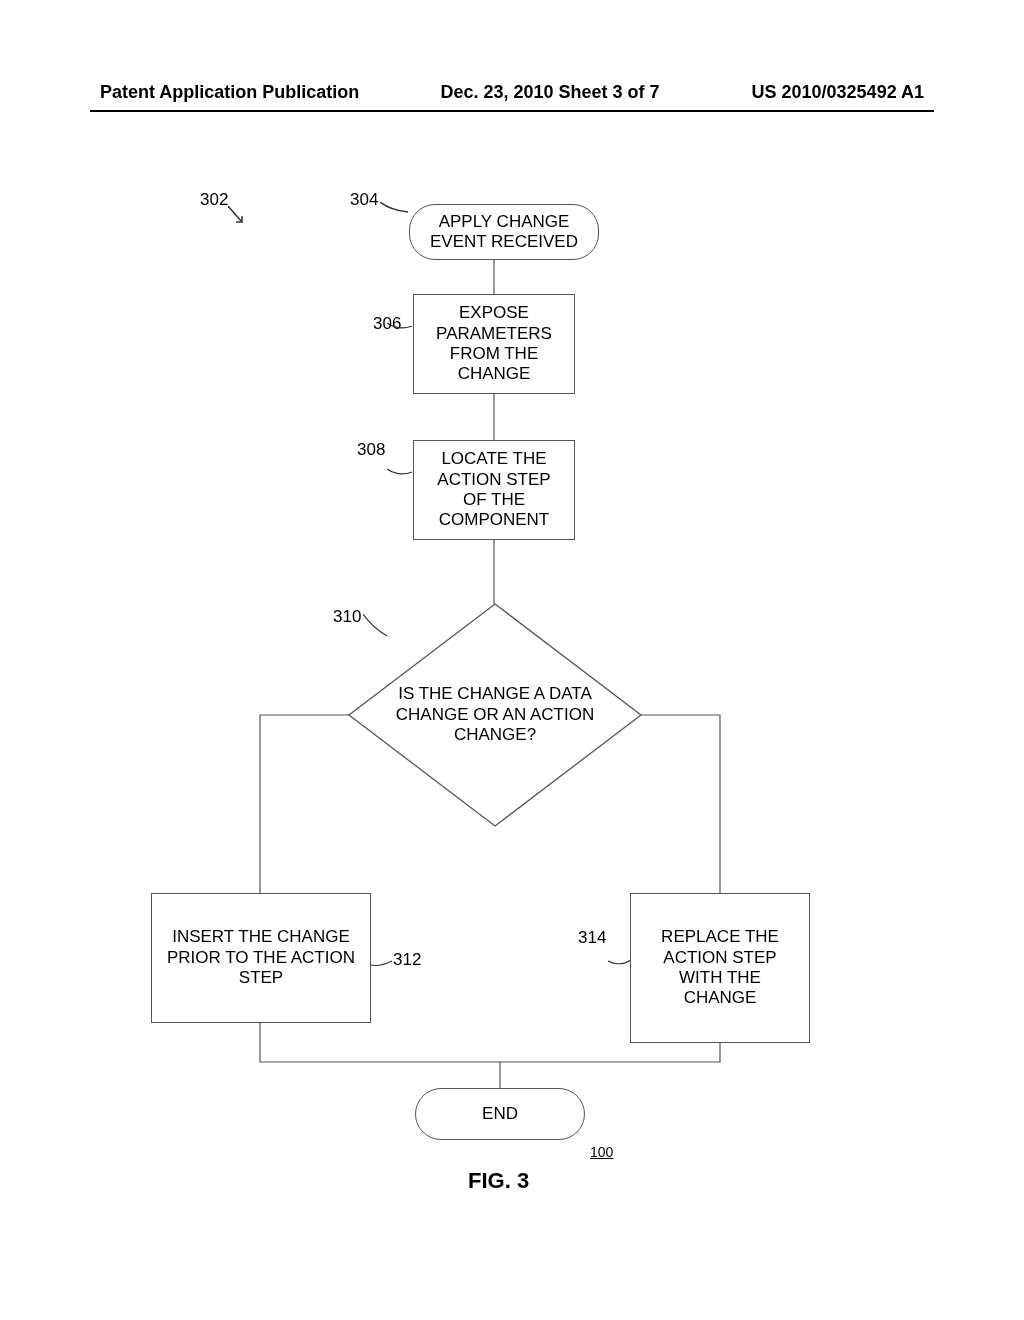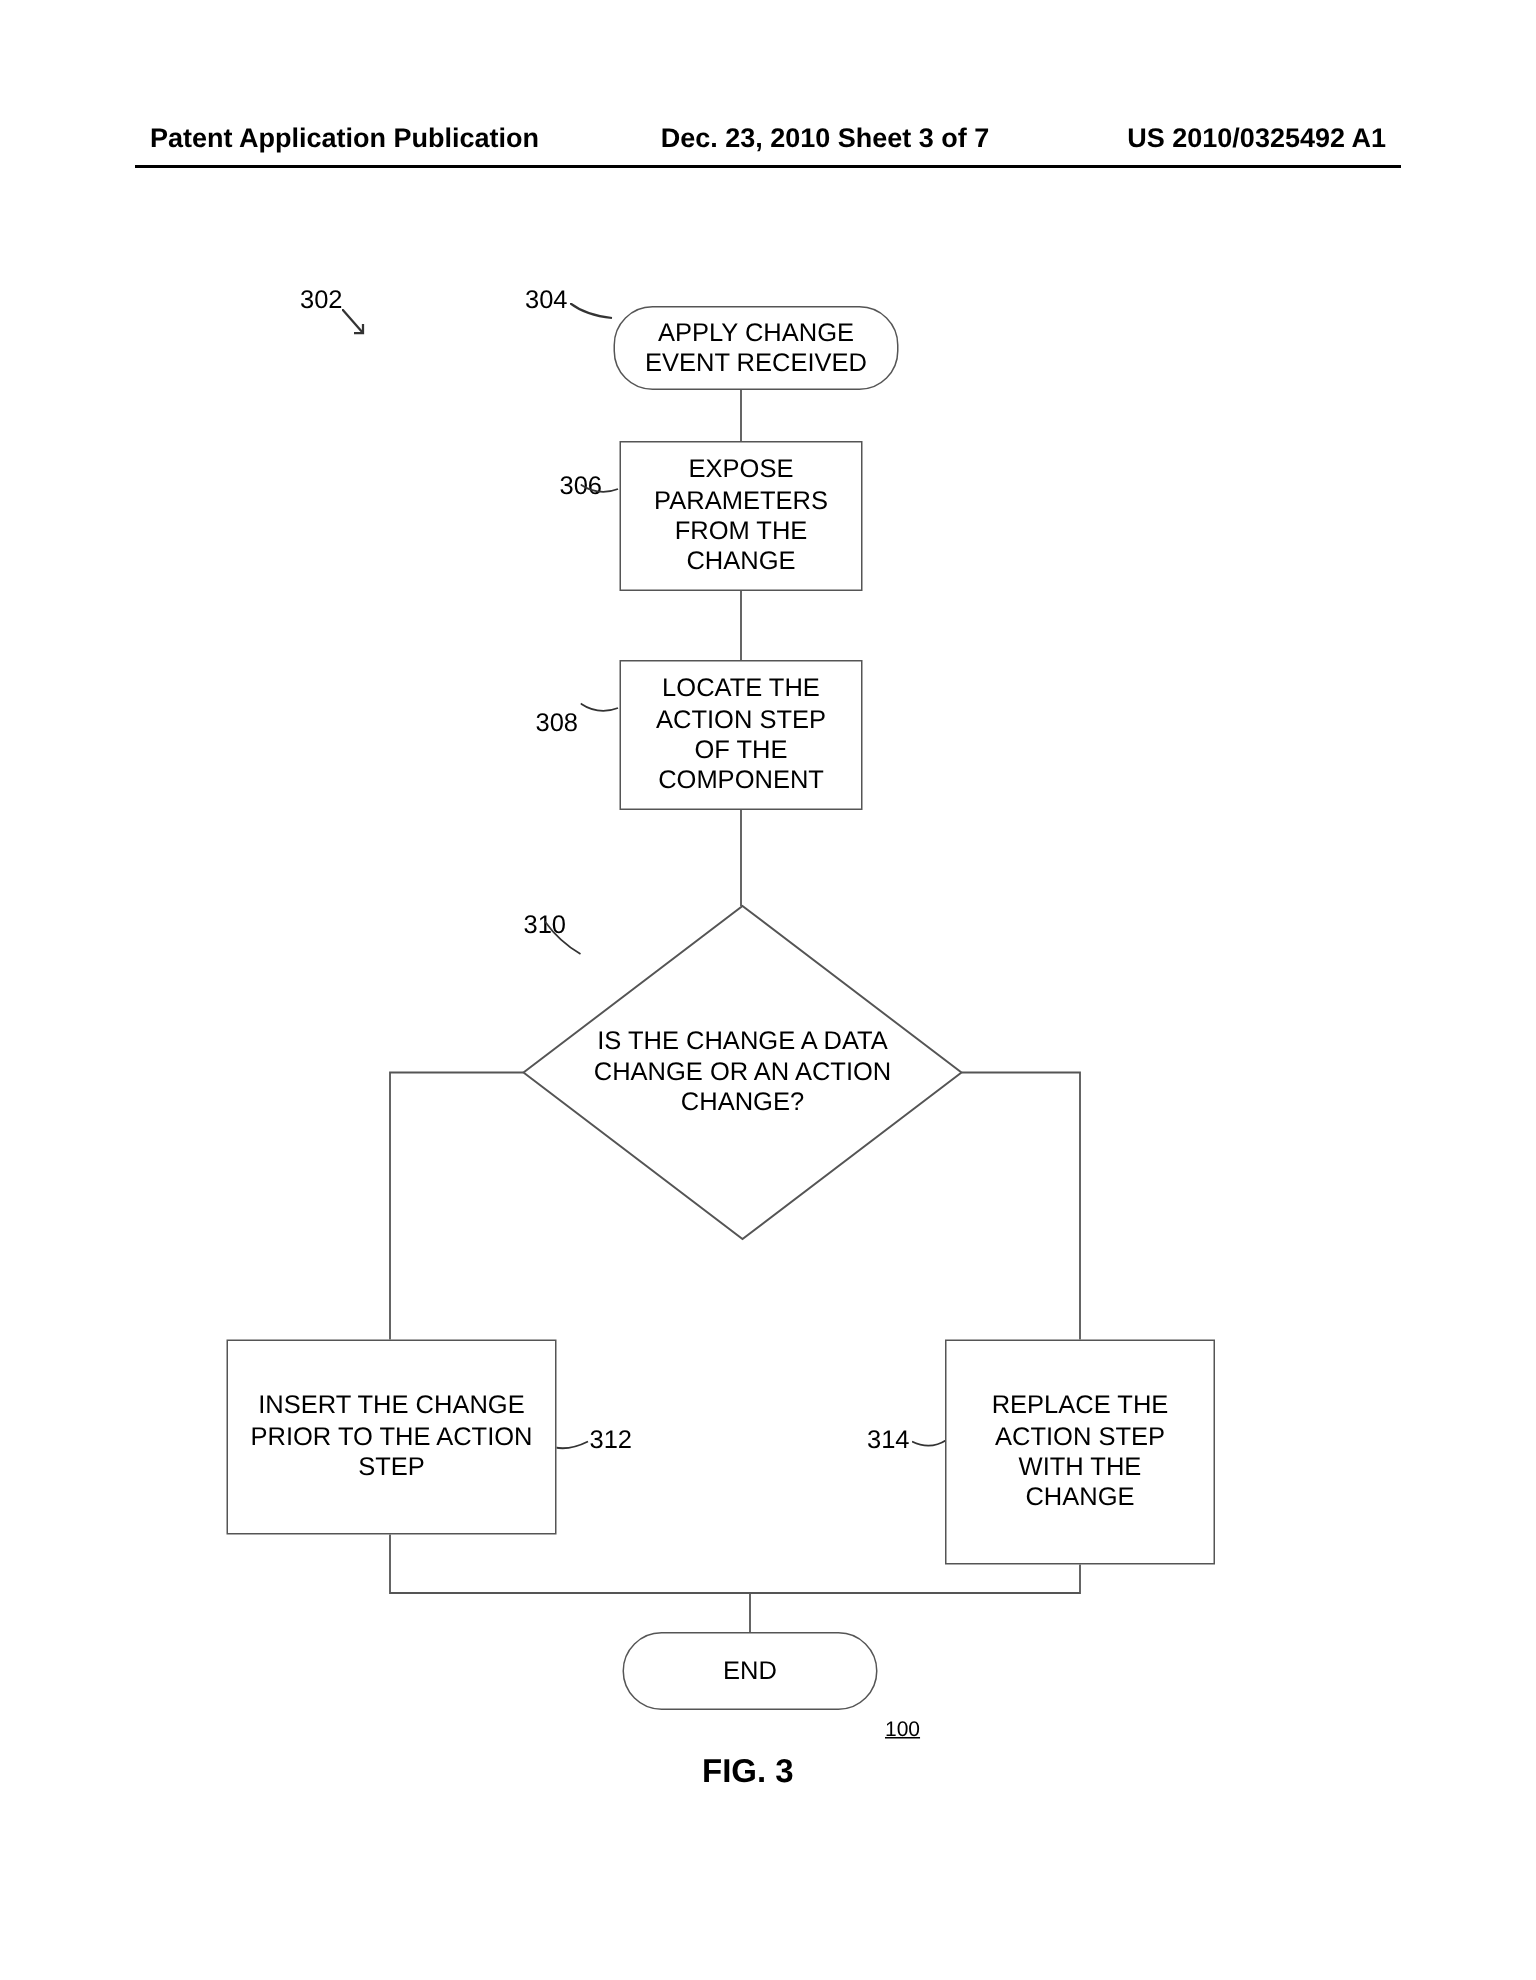--- a/index.html
+++ b/index.html
@@ -97,24 +97,24 @@
 <div class="hdr">
   <span class="hdr-left">Patent Application Publication</span>
   <span class="hdr-center">Dec. 23, 2010  Sheet 3 of 7</span>
   <span class="hdr-right">US 2010/0325492 A1</span>
 </div>
 <div class="hdr-rule"></div>
 
 <div class="label" style="left:200px; top:190px;">302</div>
 <div class="label" style="left:350px; top:190px;">304</div>
 <div class="label" style="left:357px; top:314px;margin-left:16px;">306</div>
-<div class="label" style="left:357px; top:472px;">308</div>
-<div class="label" style="left:333px; top:607px;margin-left:16px;">310</div>
+<div class="label" style="left:357px; top:440px;">308</div>
+<div class="label" style="left:333px; top:607px;">310</div>
 <div class="label" style="left:393px; top:950px;">312</div>
-<div class="label" style="left:578px; top:950px;">314</div>
+<div class="label" style="left:578px; top:928px;">314</div>
 
 <svg style="position:absolute; left:228px; top:206px;" width="20" height="22">
   <line x1="0" y1="0" x2="14" y2="16" stroke="#333" stroke-width="1.5"></line>
   <polyline points="8,16 14,16 14,10" fill="none" stroke="#333" stroke-width="1.5"></polyline>
 </svg>
 <svg style="position:absolute; left:380px; top:202px;" width="30" height="20">
   <path d="M0 0 Q10 8 28 10" fill="none" stroke="#333" stroke-width="1.5"></path>
 </svg>
 <svg style="position:absolute; left:387px; top:321px;" width="26" height="15">
   <path d="M0 2 Q12 10 25 5" fill="none" stroke="#333" stroke-width="1.2"></path>

